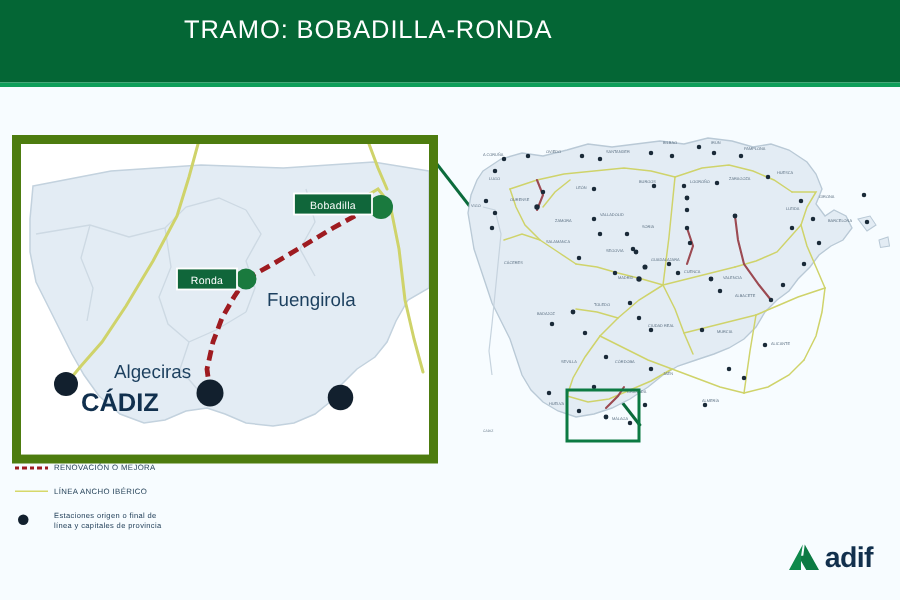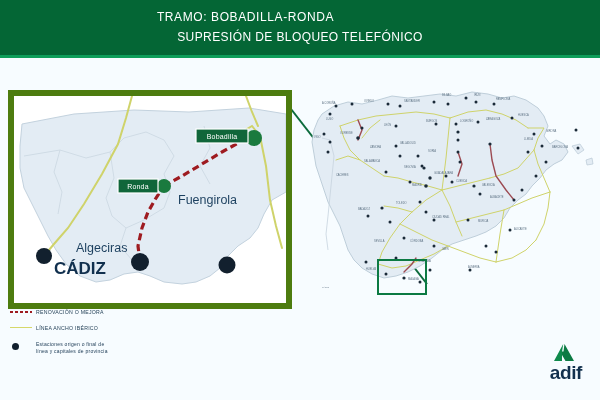--- a/index.html
+++ b/index.html
@@ -17,21 +17,21 @@
     position:absolute;left:0;top:0;width:600px;height:55px;
     background:#046635;
   }
   .header-accent{
     position:absolute;left:0;top:55px;width:600px;height:3px;
     background:#0e9e5a;
   }
   .header-title{
     position:absolute;left:0;top:10px;width:491px;
     text-align:center;color:#ffffff;
-    font-size:12px;letter-spacing:.6px;font-weight:400;
+    font-size:17px;letter-spacing:.6px;font-weight:400;
     white-space:nowrap;
   }
   .header-sub{
     position:absolute;left:0;top:30px;width:600px;
     text-align:center;color:#ffffff;
     font-size:12px;letter-spacing:.4px;font-weight:400;
     white-space:nowrap;
   }
 
   
@@ -84,21 +84,21 @@
     width:22px;height:1.6px;background:#d6d86a;
   }
   .dot-swatch{
     width:7px;height:7px;border-radius:50%;background:#12202e;
     margin-left:2px;
   }
 
   
   .logo{
     position:absolute;right:18px;bottom:18px;
-    display:flex;align-items:center;flex-direction:column;
+    display:flex;align-items:center;
   }
   .logo-mark{margin-right:3px;display:block;}
   .logo-text{
     font-size:19px;font-weight:700;color:#12304d;
     letter-spacing:-0.4px;line-height:1;
   }
 
   
   .lbl-big{font-family:"Liberation Sans",sans-serif;font-size:17px;font-weight:700;fill:#11304e;}
   .lbl-mid{font-family:"Liberation Sans",sans-serif;font-size:12.5px;font-weight:400;fill:#1b3f5e;}
@@ -107,21 +107,20 @@
   .micro2{font-family:"Liberation Sans",sans-serif;font-size:2.3px;fill:#6a7c8c;}
 </style>
 </head>
 <body>
 
 <div id="stage">
 
   <div class="header"></div>
   <div class="header-accent"></div>
   <div class="header-title">TRAMO: BOBADILLA-RONDA</div>
-  <div class="header-sub">SUPRESIÓN DE BLOQUEO TELEFÓNICO</div>
 
   <div class="body-bg"></div>
 
   <svg class="connector" viewBox="0 0 160 215" width="160" height="215">
     <line x1="2" y1="3" x2="152" y2="196" stroke="#0c6b3c" stroke-width="2"></line>
   </svg>
 
   <div class="inset">
     <svg viewBox="0 0 272 207" width="272" height="207">
 

